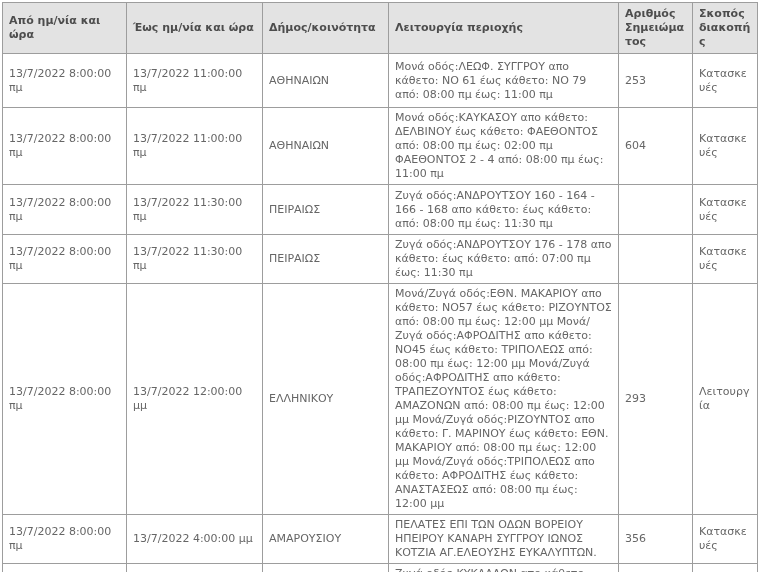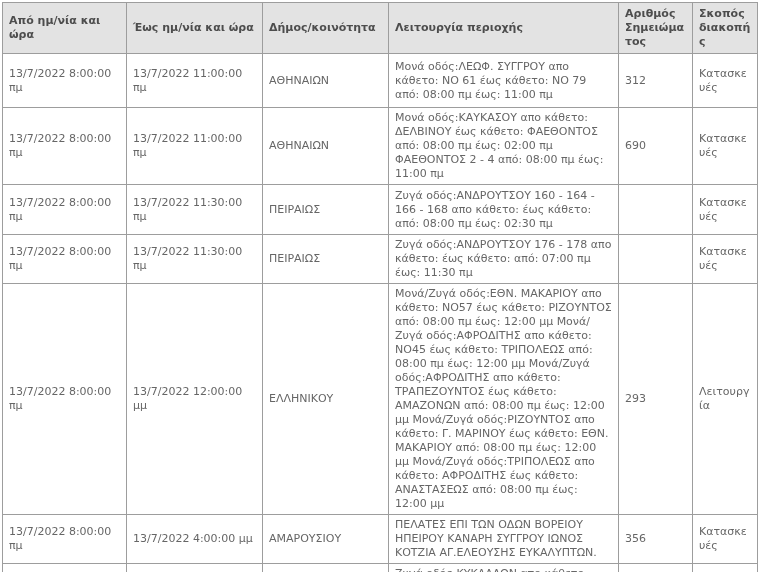--- a/index.html
+++ b/index.html
@@ -74,36 +74,36 @@
       <th>Αριθμός Σημειώματος</th>
       <th>Σκοπός διακοπής</th>
     </tr>
   </thead>
   <tbody>
     <tr class="r0">
       <td>13/7/2022 8:00:00 πμ</td>
       <td>13/7/2022 11:00:00 πμ</td>
       <td>ΑΘΗΝΑΙΩΝ</td>
       <td>Μονά οδός:ΛΕΩΦ. ΣΥΓΓΡΟΥ απο κάθετο: ΝΟ 61 έως κάθετο: ΝΟ 79 από: 08:00 πμ έως: 11:00 πμ</td>
-      <td>312</td>
+      <td>253</td>
       <td>Κατασκευές</td>
     </tr>
     <tr class="r1">
       <td>13/7/2022 8:00:00 πμ</td>
       <td>13/7/2022 11:00:00 πμ</td>
       <td>ΑΘΗΝΑΙΩΝ</td>
       <td>Μονά οδός:ΚΑΥΚΑΣΟΥ απο κάθετο: ΔΕΛΒΙΝΟΥ έως κάθετο: ΦΑΕΘΟΝΤΟΣ από: 08:00 πμ έως: 02:00 πμ ΦΑΕΘΟΝΤΟΣ 2 - 4 από: 08:00 πμ έως: 11:00 πμ</td>
-      <td>690</td>
+      <td>604</td>
       <td>Κατασκευές</td>
     </tr>
     <tr class="r2">
       <td>13/7/2022 8:00:00 πμ</td>
       <td>13/7/2022 11:30:00 πμ</td>
       <td>ΠΕΙΡΑΙΩΣ</td>
-      <td>Ζυγά οδός:ΑΝΔΡΟΥΤΣΟΥ 160 - 164 - 166 - 168 απο κάθετο: έως κάθετο: από: 08:00 πμ έως: 02:30 πμ</td>
+      <td>Ζυγά οδός:ΑΝΔΡΟΥΤΣΟΥ 160 - 164 - 166 - 168 απο κάθετο: έως κάθετο: από: 08:00 πμ έως: 11:30 πμ</td>
       <td></td>
       <td>Κατασκευές</td>
     </tr>
     <tr class="r3">
       <td>13/7/2022 8:00:00 πμ</td>
       <td>13/7/2022 11:30:00 πμ</td>
       <td>ΠΕΙΡΑΙΩΣ</td>
       <td>Ζυγά οδός:ΑΝΔΡΟΥΤΣΟΥ 176 - 178 απο κάθετο: έως κάθετο: από: 07:00 πμ έως: 11:30 πμ</td>
       <td></td>
       <td>Κατασκευές</td>

